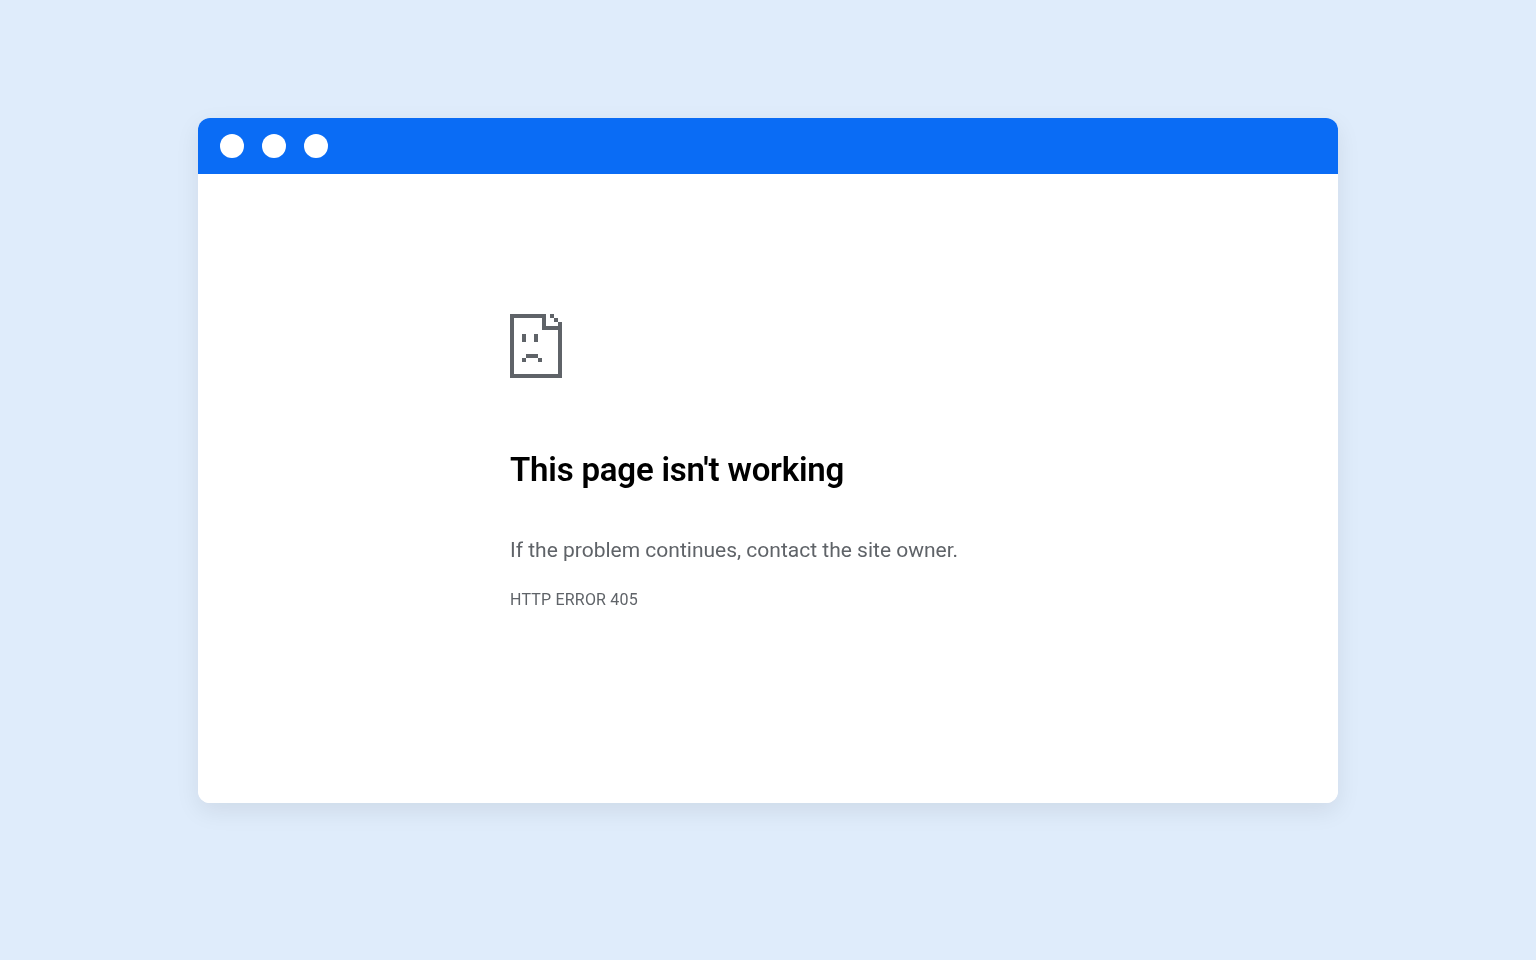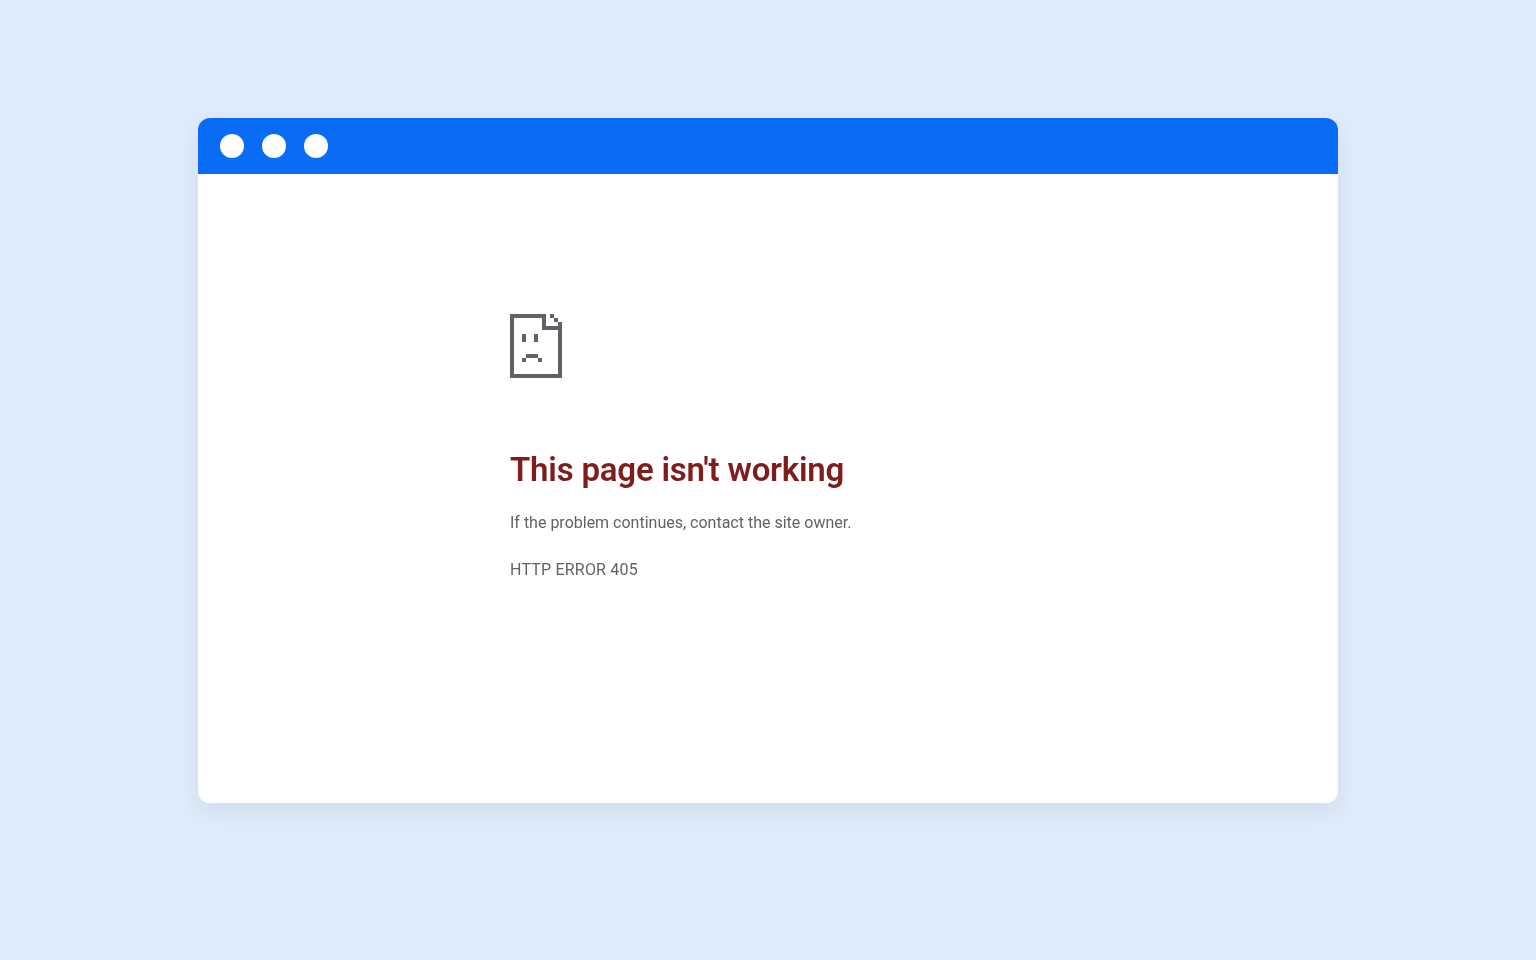--- a/index.html
+++ b/index.html
@@ -50,26 +50,26 @@
     }
     .error-icon {
       margin-bottom: 72px;
     }
     .error-icon svg {
       display: block;
     }
     .headline {
       font-size: 33px;
       font-weight: 600;
-      color: #7f1d1d;
+      color: #000000;
       letter-spacing: -0.2px;
-      margin-bottom: 24px;
+      margin-bottom: 49px;
     }
     .subtext {
-      font-size: 16px;
+      font-size: 21px;
       color: #5f6368;
       margin-bottom: 28px;
     }
     .code {
       font-size: 16px;
       color: #5f6368;
       letter-spacing: 0.2px;
       margin-top: 16px;
     }
   </style>

